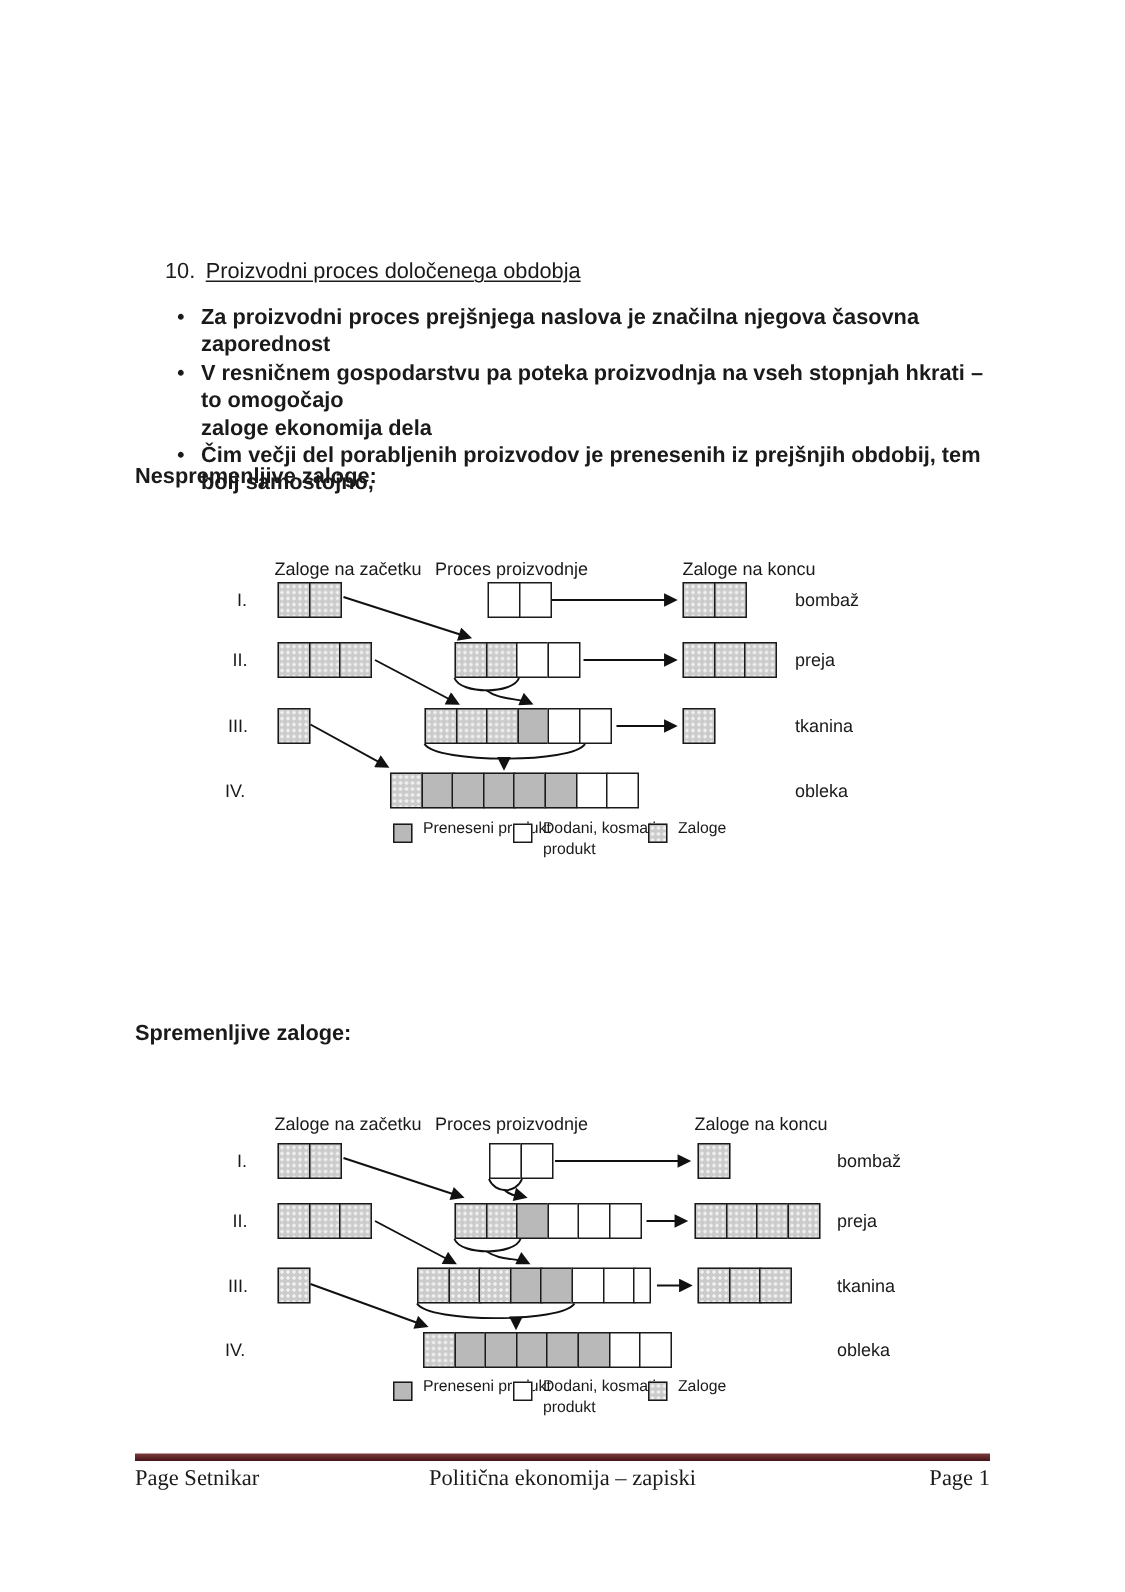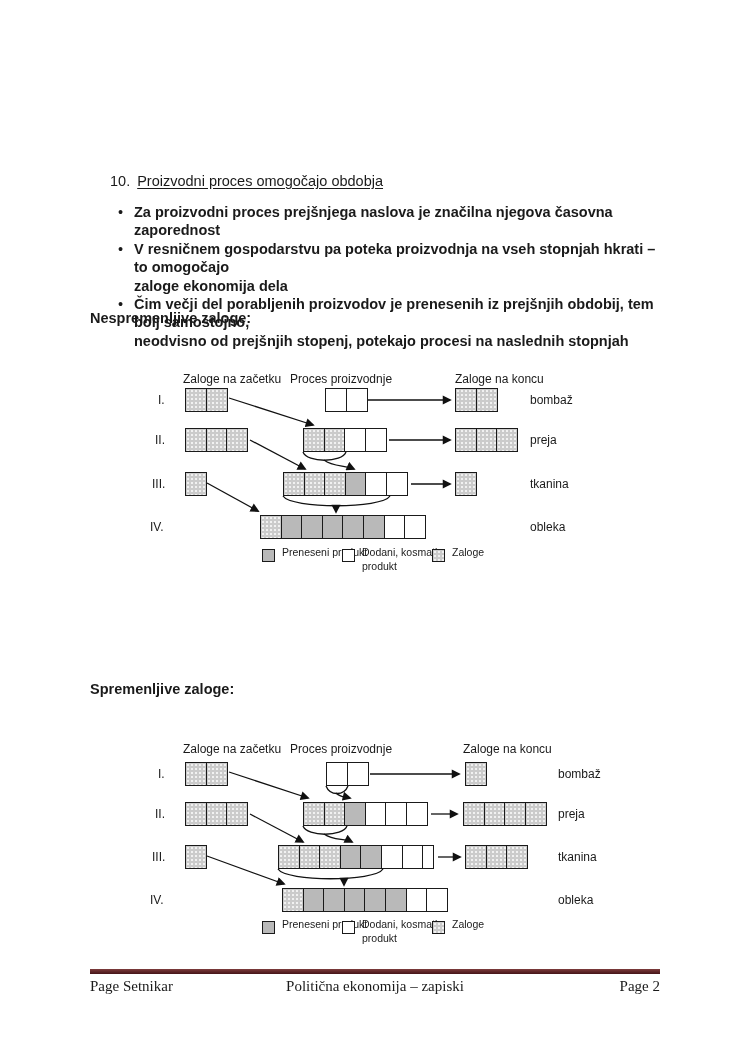--- a/index.html
+++ b/index.html
@@ -61,42 +61,41 @@
     background:linear-gradient(#7d3c3c, #451418); }
   .footer-text { top:978px; font-family:"Liberation Serif", serif; font-size:15px; white-space:nowrap; }
   .f-left  { left:90px; }
   .f-center{ left:0; width:750px; text-align:center; }
   .f-right { right:90px; }
 </style>
 </head>
 <body style="--border: #1a1a1a; --stock: #cbcbcb; --transferred: #b9b9b9; --added: #ffffff;">
 
 <div class="abs doc-heading">
-  <span class="num">10.</span><span class="ttl">Proizvodni proces omogočajo obdobja</span>
+  <span class="num">10.</span><span class="ttl">Proizvodni proces določenega obdobja</span>
 </div>
 
 <div class="abs intro" id="intro-bullets">
     <div class="bullet">
       <span class="dot">•</span>
       <div class="btext">
         <div>Za proizvodni proces prejšnjega naslova je značilna njegova časovna zaporednost</div>
       </div>
     </div>
     <div class="bullet">
       <span class="dot">•</span>
       <div class="btext">
         <div>V resničnem gospodarstvu pa poteka proizvodnja na vseh stopnjah hkrati – to omogočajo</div>
         <div>zaloge ekonomija dela</div>
       </div>
     </div>
     <div class="bullet">
       <span class="dot">•</span>
       <div class="btext">
         <div>Čim večji del porabljenih proizvodov je prenesenih iz prejšnjih obdobij, tem bolj samostojno,</div>
-        <div>neodvisno od prejšnjih stopenj, potekajo procesi na naslednih stopnjah</div>
       </div>
     </div>
   </div>
 
 <div class="abs section-title" style="top:310px">Nespremenljive zaloge:</div>
 
 <div class="abs diagram" id="diagram-0" style="top:370px">
   <svg class="overlay" width="750" height="215">
     <defs>
       <marker id="ah1" viewBox="0 0 10 10" refX="8" refY="5" markerWidth="7.5" markerHeight="7" orient="auto">
@@ -288,13 +287,13 @@
     <div class="legend-label" style="left: 282px; top: 178px;">Preneseni produkt</div>
     <div class="legend-box added" style="left: 342px; top: 181px;"></div>
     <div class="legend-label" style="left: 362px; top: 178px;">Dodani, kosmati produkt</div>
     <div class="legend-box stock" style="left: 432px; top: 181px;"></div>
     <div class="legend-label" style="left: 452px; top: 178px;">Zaloge</div>
   </div>
 
 <div class="abs footer-rule"></div>
 <div class="abs footer-text f-left">Page Setnikar</div>
 <div class="abs footer-text f-center">Politična ekonomija – zapiski</div>
-<div class="abs footer-text f-right">Page 2</div>
+<div class="abs footer-text f-right">Page 1</div>
 
 </body></html>

